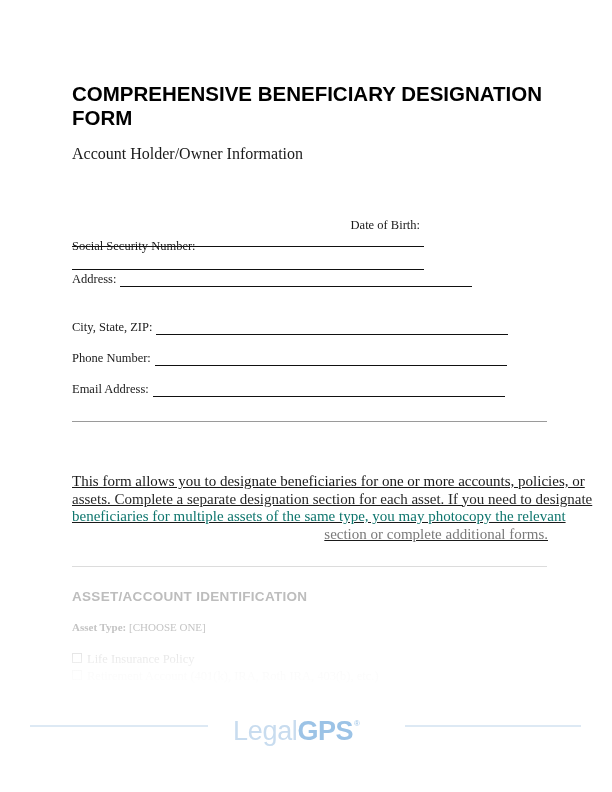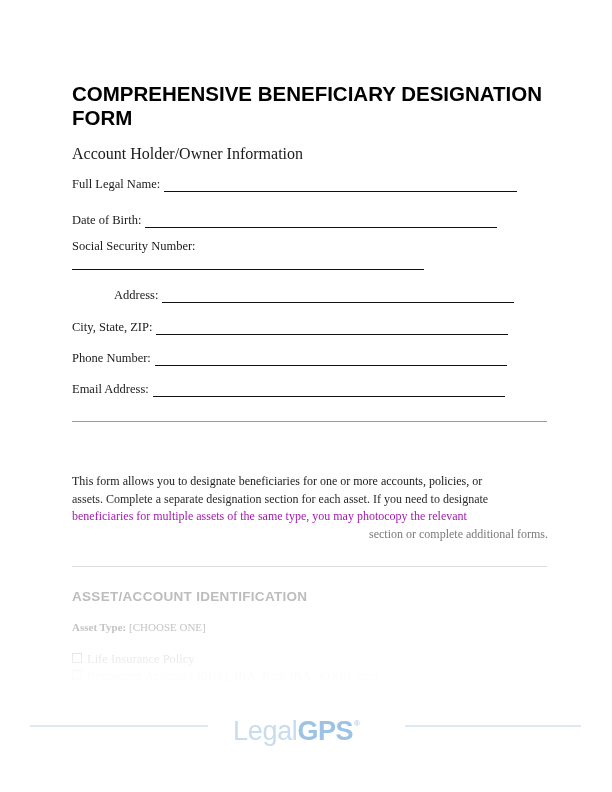--- a/index.html
+++ b/index.html
@@ -81,28 +81,29 @@
       font-weight: bold;
       font-size: 13.5px;
       letter-spacing: 0.3px;
       margin: 0;
     }
     .para {
       position: absolute;
       left: 72px;
       width: 476px;
       font-family: "Liberation Serif", "DejaVu Serif", serif;
-      font-size: 12px;
+      font-size: 15px;
       line-height: 17.5px;
       margin: 0;
+      text-decoration: underline;
     }
     .para .ln { display: block; white-space: nowrap; }
     .faded-1 { color: #1a1a1a; }
     .faded-2 { color: #2a2a2a; }
-    .faded-3 { color: #a21caf; }
+    .faded-3 { color: #0f766e; }
     .faded-4 { color: #7a7a7a; text-align: right; }
 
     .asset-type {
       position: absolute;
       left: 72px;
       top: 621px;
       font-family: "Liberation Serif", "DejaVu Serif", serif;
       font-size: 11px;
       color: #c4c4c4;
     }
@@ -161,36 +162,32 @@
   </style>
 </head>
 <body>
 
 <div class="page">
 
   <h1 class="title">COMPREHENSIVE BENEFICIARY DESIGNATION FORM</h1>
 
   <div class="subhead">Account Holder/Owner Information</div>
 
-  <div class="field" style="top:176px;">
-    <span class="label">Full Legal Name:</span>
-    <span class="line" style="width:353px;"></span>
-  </div>
-
-  <div class="field" style="top:212px;">
+
+  <div class="field" style="top:218px;flex-direction:column;">
     <span class="label">Date of Birth:</span>
     <span class="line" style="width:352px;"></span>
   </div>
 
   <div class="field" style="top:238px;">
     <span class="label">Social Security Number:</span>
   </div>
   <div class="standalone-line" style="top:269px; width:352px;"></div>
 
-  <div class="field" style="top:287px;margin-left:42px;">
+  <div class="field" style="top:271px;">
     <span class="label">Address:</span>
     <span class="line" style="width:352px;"></span>
   </div>
 
   <div class="field" style="top:319px;">
     <span class="label">City, State, ZIP:</span>
     <span class="line" style="width:352px;"></span>
   </div>
 
   <div class="field" style="top:350px;">

